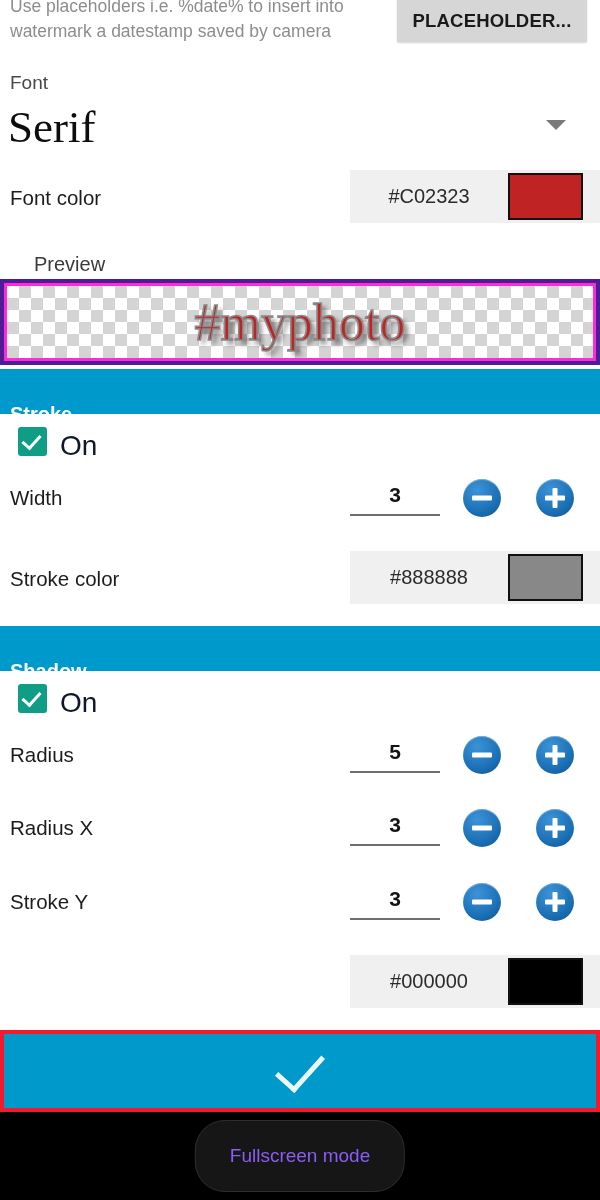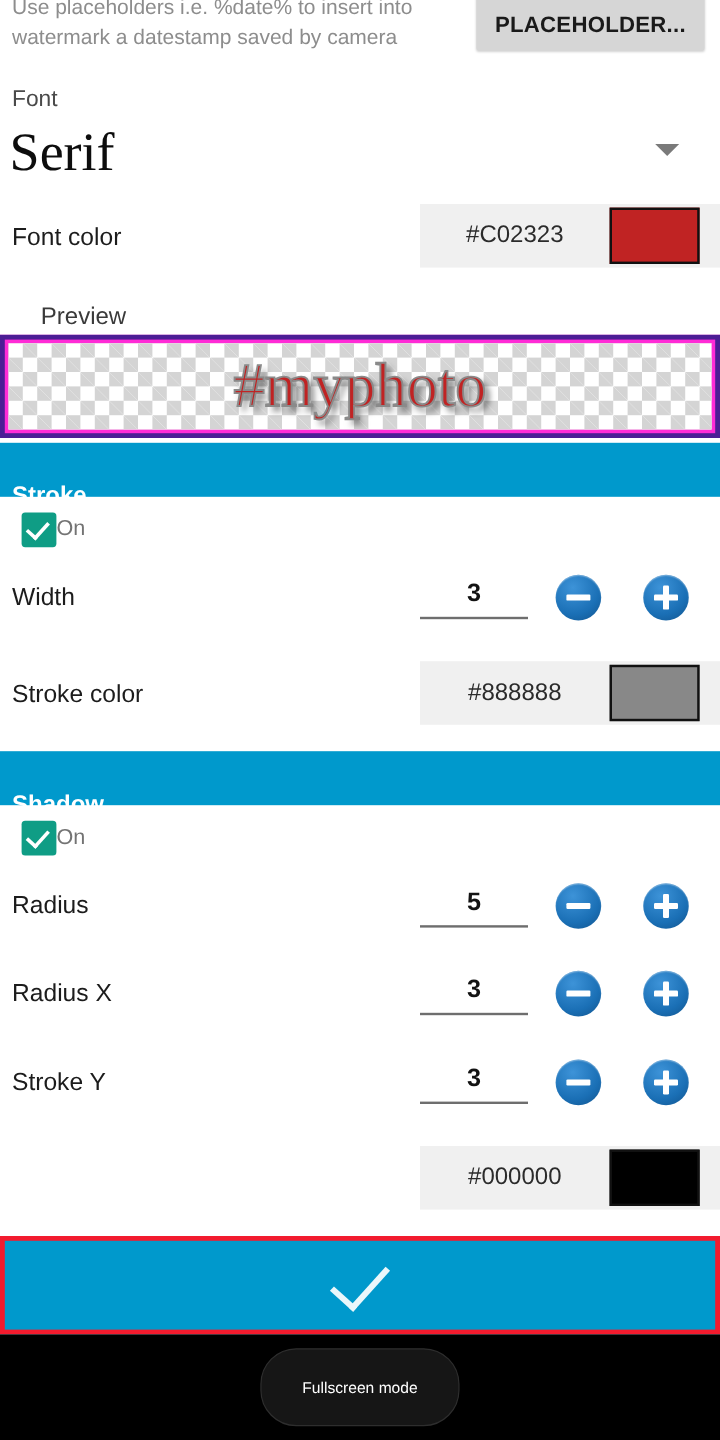--- a/index.html
+++ b/index.html
@@ -202,23 +202,23 @@
     position: absolute;
     left: 8px; top: 4px;
     width: 11px; height: 18px;
     border: 3.2px solid #ffffff;
     border-top: none;
     border-left: none;
     transform: rotate(42deg);
   }
   .chk-label {
     position: absolute;
-    left: 47px;
-    font-size: 18px;
-    color: #737373;
+    left: 60px;
+    font-size: 28px;
+    color: #0f172a;
   }
 
   
   .confirm-outline {
     position: absolute;
     left: 0; top: 1030px;
     width: 600px; height: 82px;
     border: 4px solid #f21b2e;
     background: #0099cc;
   }
@@ -240,22 +240,22 @@
     background: #000000;
   }
   .fs-pill {
     position: absolute;
     left: 50%; top: 50%;
     transform: translate(-50%, -50%);
     padding: 24px 34px;
     background: #161616;
     border: 1px solid #2e2e2e;
     border-radius: 30px;
-    color: #ffffff;
-    font-size: 13px;
+    color: #8b5cf6;
+    font-size: 19px;
     white-space: nowrap;
   }
 </style>
 </head>
 <body>
 
 <div id="app">
 
   <div class="hint">Use placeholders i.e. %date% to insert into
 watermark a datestamp saved by camera</div>

